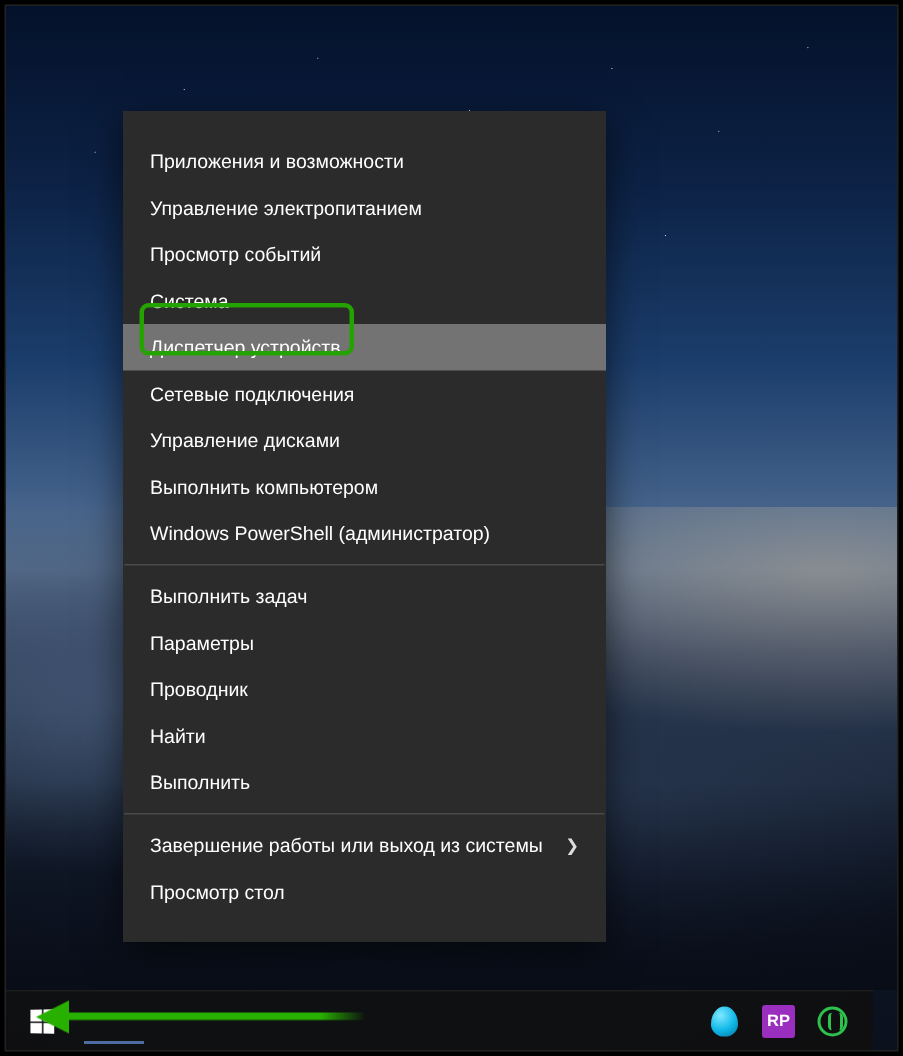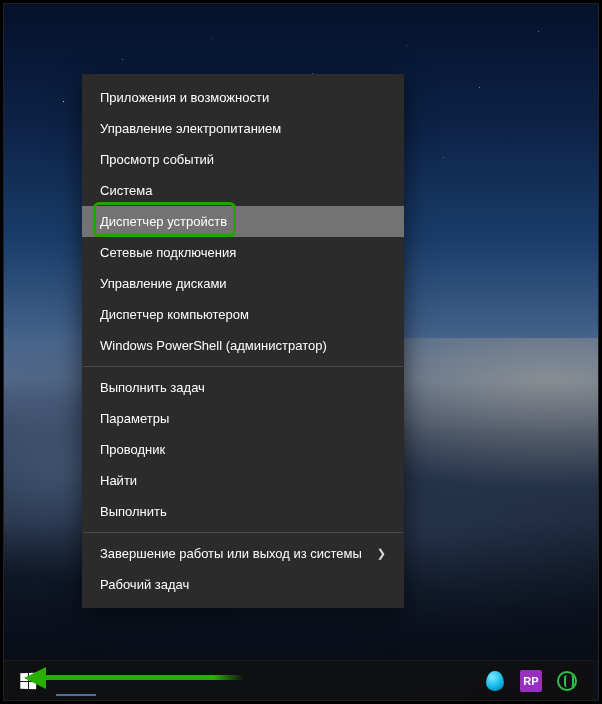--- a/index.html
+++ b/index.html
@@ -54,21 +54,21 @@
   }
 
   
   .winx-menu {
     position: absolute;
     left: 78px;
     top: 70px;
     width: 322px;
     background: #2b2b2b;
     box-shadow: 0 8px 24px rgba(0,0,0,0.6);
-    padding: 8px 0;
+    padding: 18px 0;
   }
   .menu-item {
     display: flex;
     align-items: center;
     justify-content: space-between;
     padding: 8px 18px;
     cursor: default;
     color: #fff;
     white-space: nowrap;
   }
@@ -86,21 +86,21 @@
   .highlight-box {
     position: absolute;
     border: 3px solid #24a200;
     border-radius: 6px;
     pointer-events: none;
   }
 
   
   .taskbar {
     position: absolute;
-    left: 0; right: 4px; bottom: 0;
+    left: 0; right: 16px; bottom: 0;
     height: 40px;
     background: rgba(16,16,16,0.9);
     border-top: 1px solid rgba(255,255,255,0.06);
     display: flex;
     align-items: center;
   }
   .start-button {
     width: 48px; height: 40px;
     display: flex; align-items: center; justify-content: center;
   }
@@ -208,21 +208,21 @@
       <div class="menu-item hovered">
         <span>Диспетчер устройств</span>
       </div>
       <div class="menu-item">
         <span>Сетевые подключения</span>
       </div>
       <div class="menu-item">
         <span>Управление дисками</span>
       </div>
       <div class="menu-item">
-        <span>Диспетчер компьютером</span>
+        <span>Выполнить компьютером</span>
       </div>
       <div class="menu-item">
         <span>Windows PowerShell (администратор)</span>
       </div>
       <div class="menu-sep"></div>
       <div class="menu-item">
         <span>Выполнить задач</span>
       </div>
       <div class="menu-item">
         <span>Параметры</span>
@@ -235,21 +235,21 @@
       </div>
       <div class="menu-item">
         <span>Выполнить</span>
       </div>
       <div class="menu-sep"></div>
       <div class="menu-item">
         <span>Завершение работы или выход из системы</span>
         <span class="submenu-arrow">❯</span>
       </div>
       <div class="menu-item">
-        <span>Рабочий задач</span>
+        <span>Просмотр стол</span>
       </div>
     </div>
 
   <div class="highlight-box" id="hl-box" style="left: 89px; top: 198px; width: 143.094px; height: 35px;"></div>
 
   <div class="taskbar">
     <div class="start-button">
       <div class="win-logo">
         <span></span>
           <span></span>

